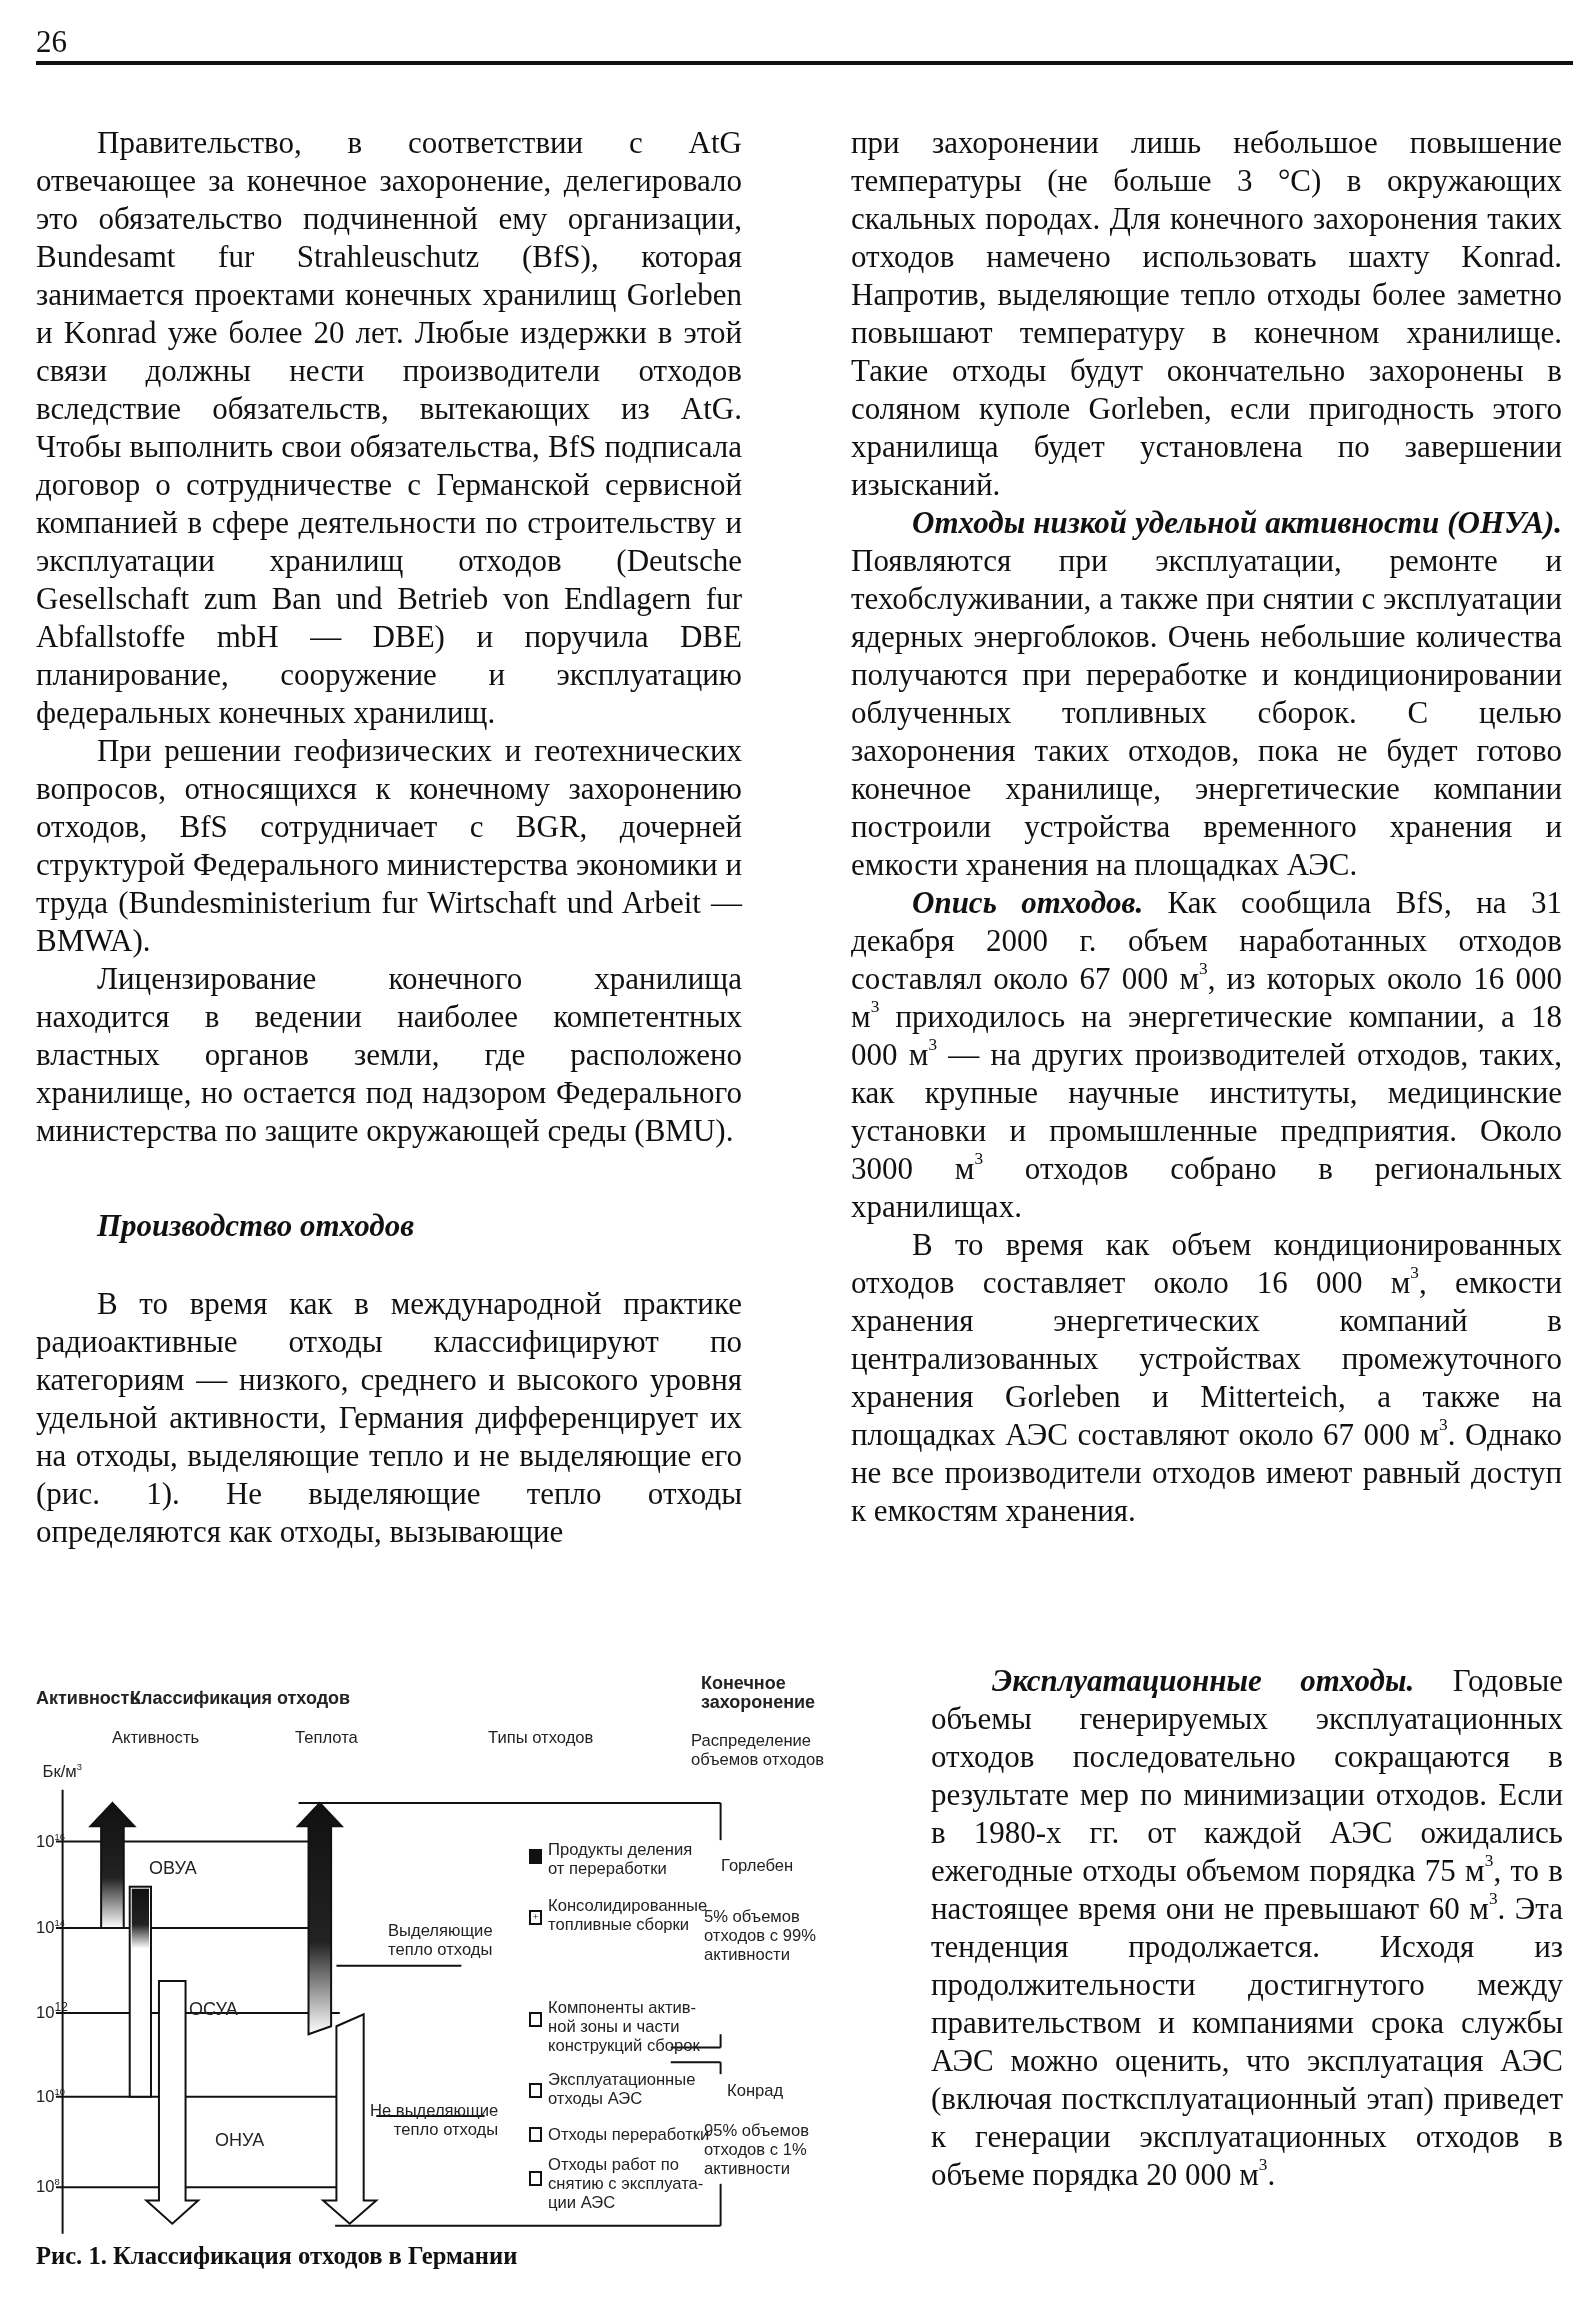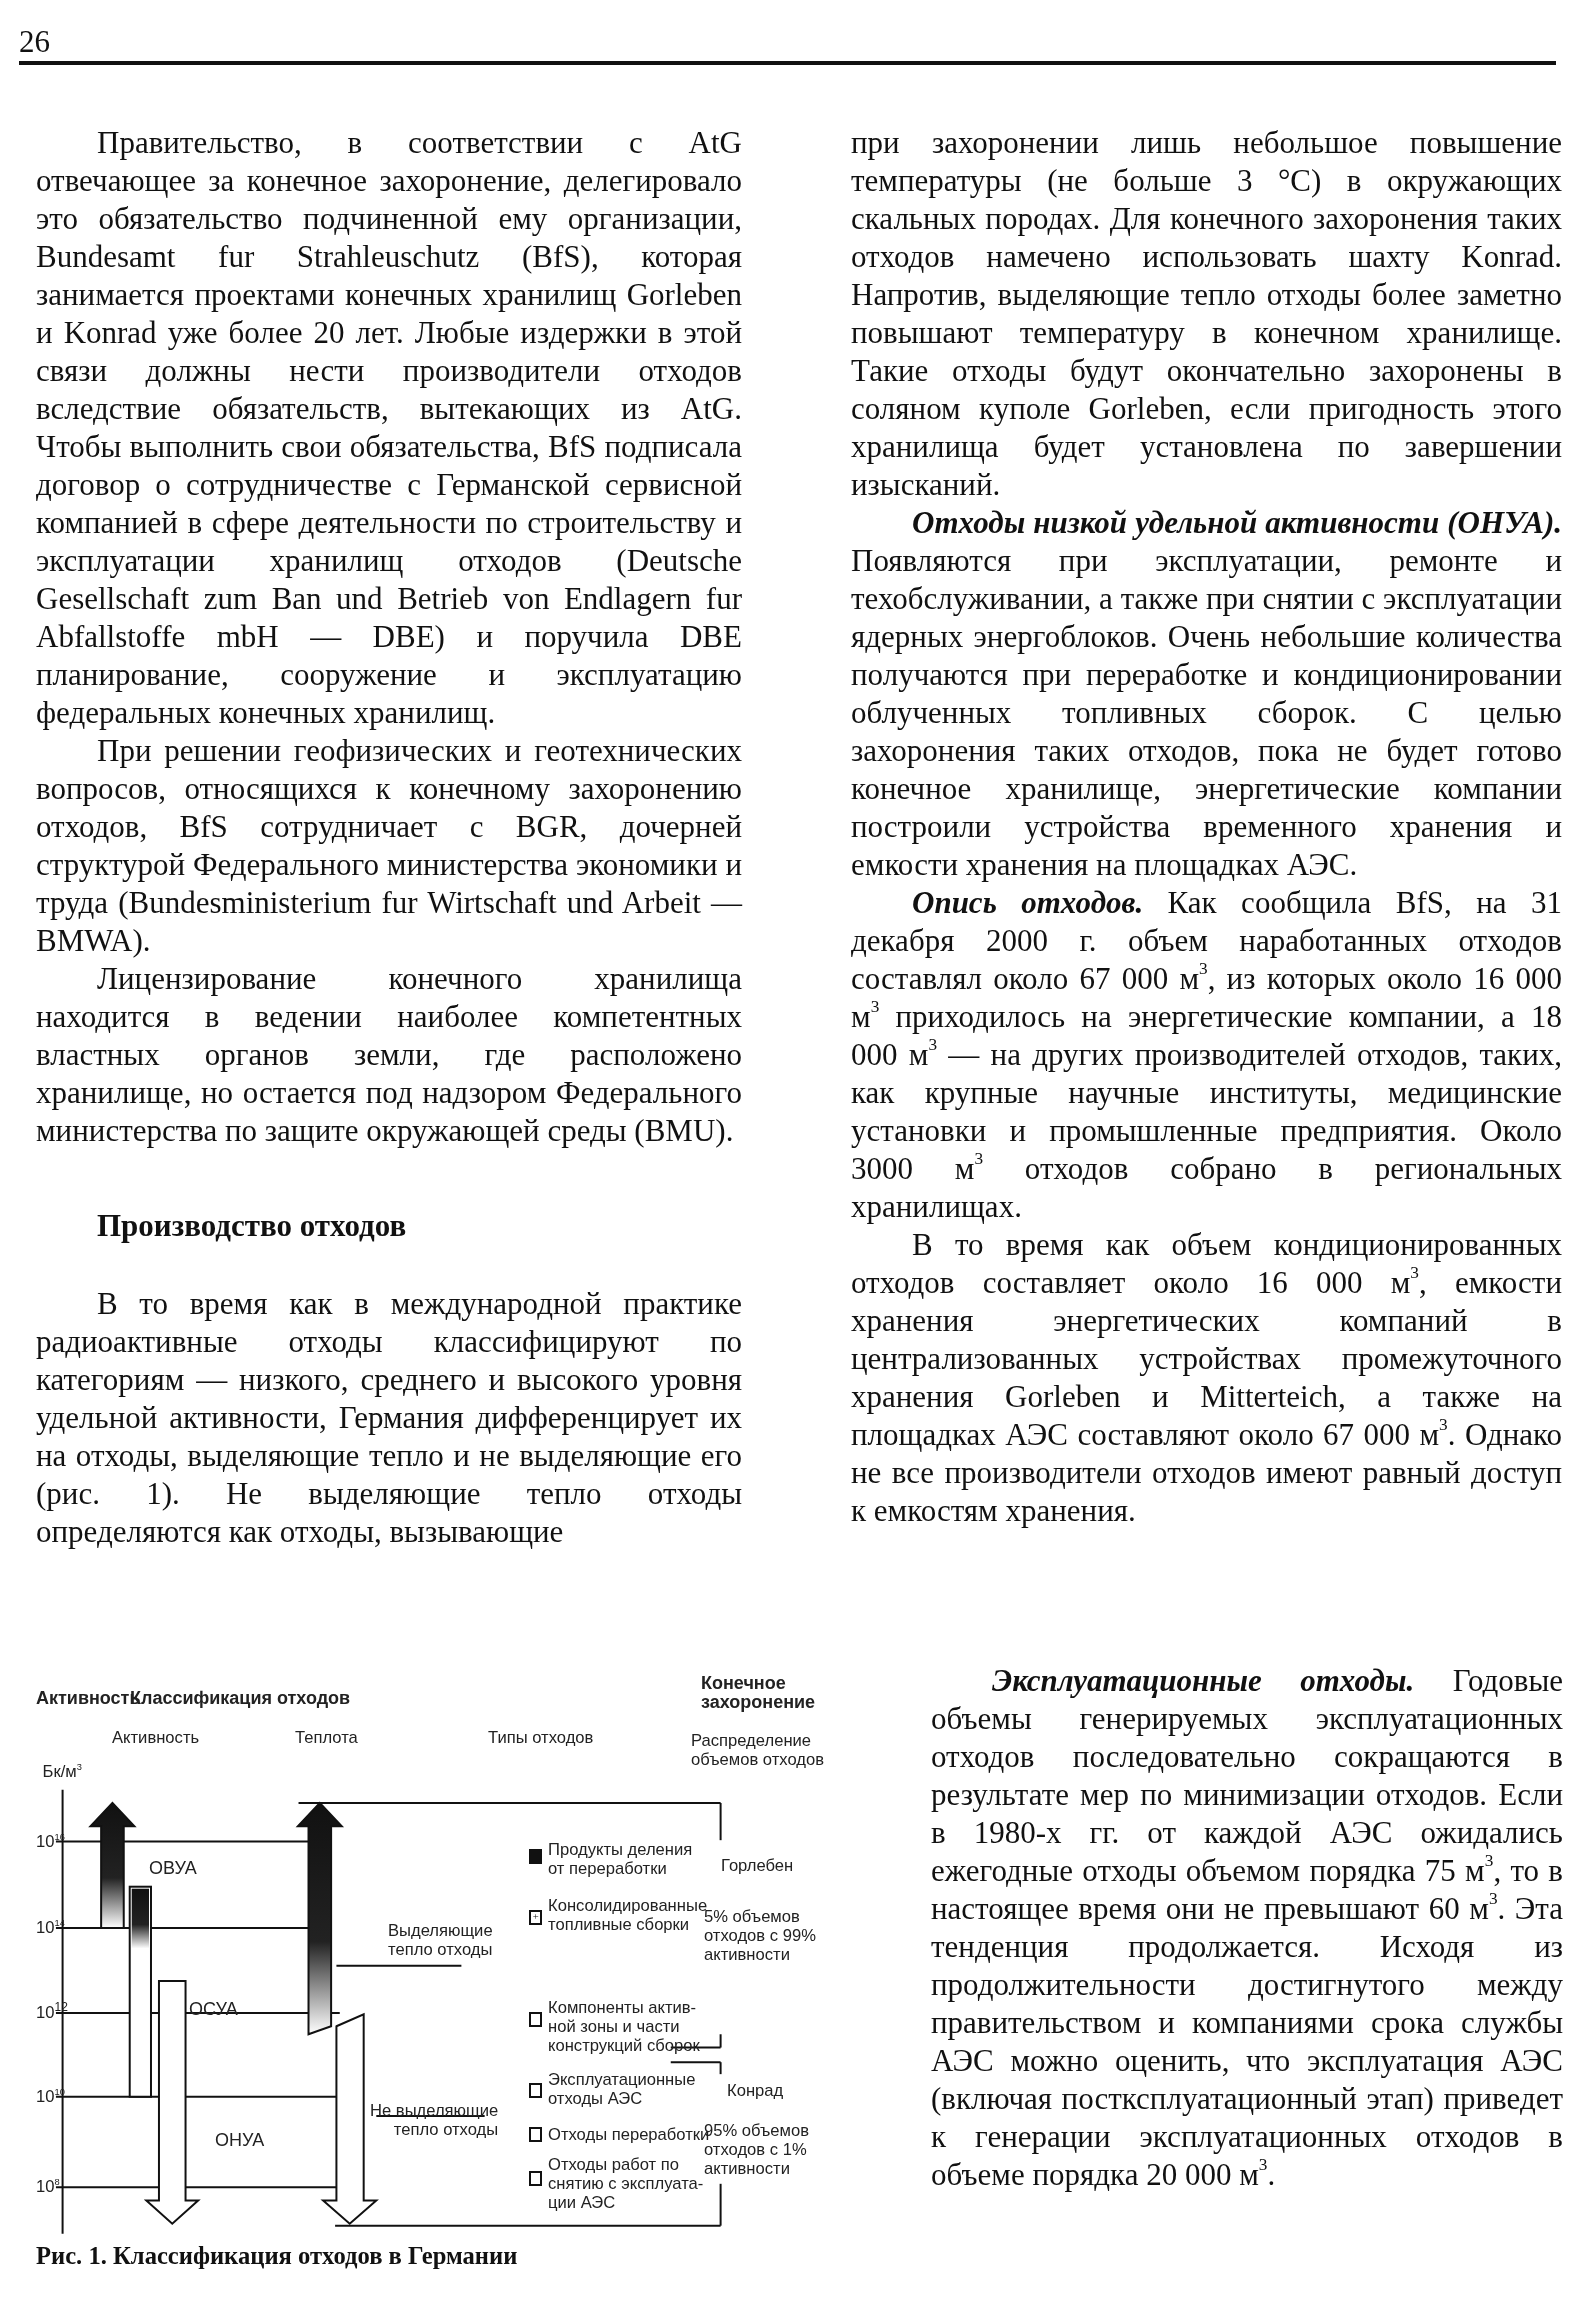--- a/index.html
+++ b/index.html
@@ -1,24 +1,24 @@
 <!DOCTYPE html>
 <html style="font-size:10.6px"><head>
 <meta charset="utf-8">
 <style>
   html, body { margin:0; padding:0; background:#fff; }
   body { width:1595px; height:2319px; position:relative; overflow:hidden; color:#111;
          font-family:"Liberation Serif","DejaVu Serif",serif; }
-  .header { position:absolute; left:19px; top:20px; width:1537px; height:41px; border-bottom:4.7px solid #111; }
+  .header { position:absolute; left:36px; top:20px; width:1537px; height:41px; border-bottom:4.7px solid #111; }
   .page-num { position:absolute; left:0; top:4px; font-size:31px; }
   .journal { position:absolute; right:0; top:4px; font-size:31px; letter-spacing:-0.3px; }
   .col { position:absolute; font-size:31px; line-height:38px; text-align:justify; }
   .col p { margin:0; text-indent:61px; }
   .col p.noind { text-indent:0; }
-  .col h2 { margin:0; font-size:31px; font-weight:bold; }
+  .col h2 { margin:0; font-size:31px; font-weight:bold;font-style:italic; }
   .left { left:36px; top:124px; width:706px; }
   .right-top { left:851px; top:124px; width:711px; }
   .right-bot { left:931px; top:1662px; width:632px; }
   sup { font-size:17.3px; line-height:0; vertical-align:14.6px; }
   .ital { font-style:italic; font-weight:bold; }
   .fig { position:absolute; left:36px; top:1662px; width:884px; height:585px; }
   .fig svg { position:absolute; left:0; top:0; }
   .ftxt { position:absolute; font-family:"Liberation Sans","DejaVu Sans",sans-serif; font-size:16.6px; line-height:19px; color:#222; white-space:nowrap; }
   .ftxt.b { font-weight:bold; font-size:18px; }
   .caption { position:absolute; left:36px; top:2242px; font-size:24.6px; font-weight:bold; font-family:"Liberation Serif",serif; }

